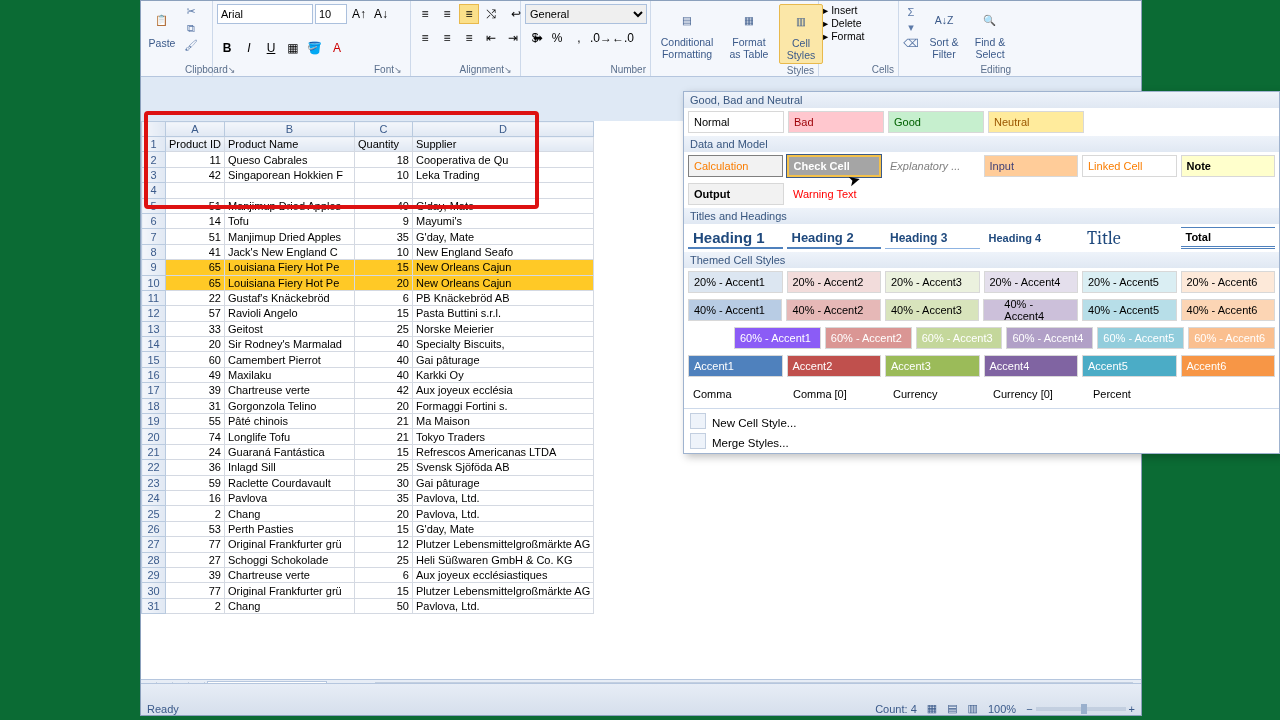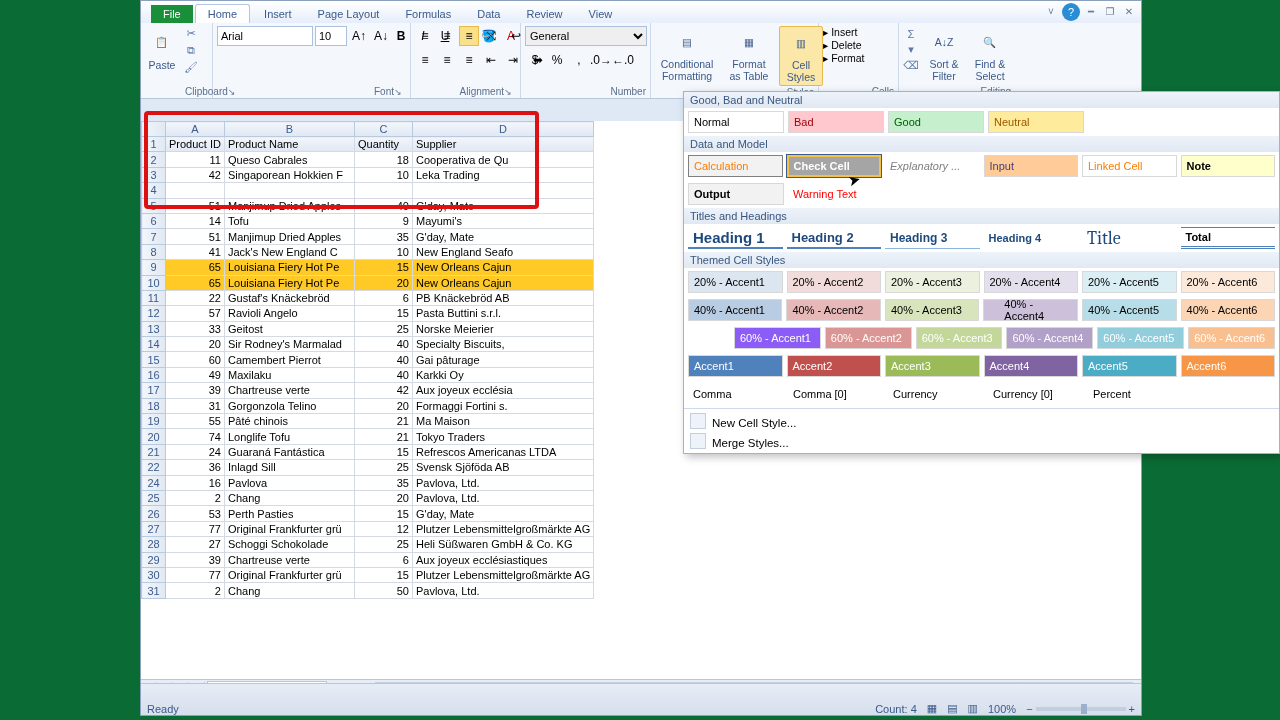--- a/index.html
+++ b/index.html
@@ -92,37 +92,20 @@
 .galfoot div { cursor:pointer; display:flex; align-items:flex-end; gap:6px; }
 .galfoot .mi { width:16px; height:16px; background:#eef3fa; border:1px solid #c3cfe0; display:inline-block; }
 .cursor-arrow { position:absolute; top:170px; left:707px; z-index:40; font-size:15px; color:#000; transform:rotate(-15deg); pointer-events:none; }
 .dialoglauncher { width:10px; height:10px; align-self:flex-end; margin:0 2px 1px auto; font-size:9px; color:#6a7a92; cursor:pointer; }
 </style>
 </head>
 <body>
 
 <div class="app">
 
-  <div class="tabs">
-    <div class="tab file">File</div>
-    <div class="tab active">Home</div>
-    <div class="tab">Insert</div>
-    <div class="tab">Page Layout</div>
-    <div class="tab">Formulas</div>
-    <div class="tab">Data</div>
-    <div class="tab">Review</div>
-    <div class="tab">View</div>
-    <div class="windowbtns">
-      <span class="winbtn">˅</span>
-      <span class="helpbtn">?</span>
-      <span class="winbtn">━</span>
-      <span class="winbtn">❐</span>
-      <span class="winbtn">✕</span>
-    </div>
-  </div>
 
   <div class="ribbon">
     <div class="group" style="width:72px">
       <div class="group-content">
         <div class="bigbtn">
           <div class="iconbox">📋</div>
           <span>Paste</span>
         </div>
         <div class="smallicons">
           <div class="smallicon">✂</div>
@@ -130,21 +113,21 @@
           <div class="smallicon">🖌</div>
         </div>
       </div>
       <div style="display:flex">
           <div class="group-label" style="flex:1">Clipboard</div>
           <div class="dialoglauncher">↘</div>
         </div>
     </div>
 
     <div class="group" style="width:198px">
-      <div class="group-content" style="flex-direction:row;gap:0;width:100%">
+      <div class="group-content" style="flex-direction:column;gap:10px;width:100%">
         <div class="fontselect">
           <input style="width: 96px;" value="Arial">
           <input style="width: 32px;" value="10">
           <div class="fmtbtn">A↑</div>
           <div class="fmtbtn">A↓</div>
         </div>
         <div class="btnrow">
           <div class="fmtbtn">
               <b>B</b>
             </div>
@@ -413,20 +396,27 @@
             <td class="colD">Refrescos Americanas LTDA</td>
           </tr>
           <tr class="">
             <td class="rowhdr">22</td>
             <td class="colA">36</td>
             <td class="colB">Inlagd Sill</td>
             <td class="colC">25</td>
             <td class="colD">Svensk Sjöföda AB</td>
           </tr>
           <tr class="">
+            <td class="rowhdr">23</td>
+            <td class="colA">59</td>
+            <td class="colB">Raclette Courdavault</td>
+            <td class="colC">30</td>
+            <td class="colD">Gai pâturage</td>
+          </tr>
+          <tr class="">
             <td class="rowhdr">24</td>
             <td class="colA">16</td>
             <td class="colB">Pavlova</td>
             <td class="colC">35</td>
             <td class="colD">Pavlova, Ltd.</td>
           </tr>
           <tr class="">
             <td class="rowhdr">25</td>
             <td class="colA">2</td>
             <td class="colB">Chang</td>

